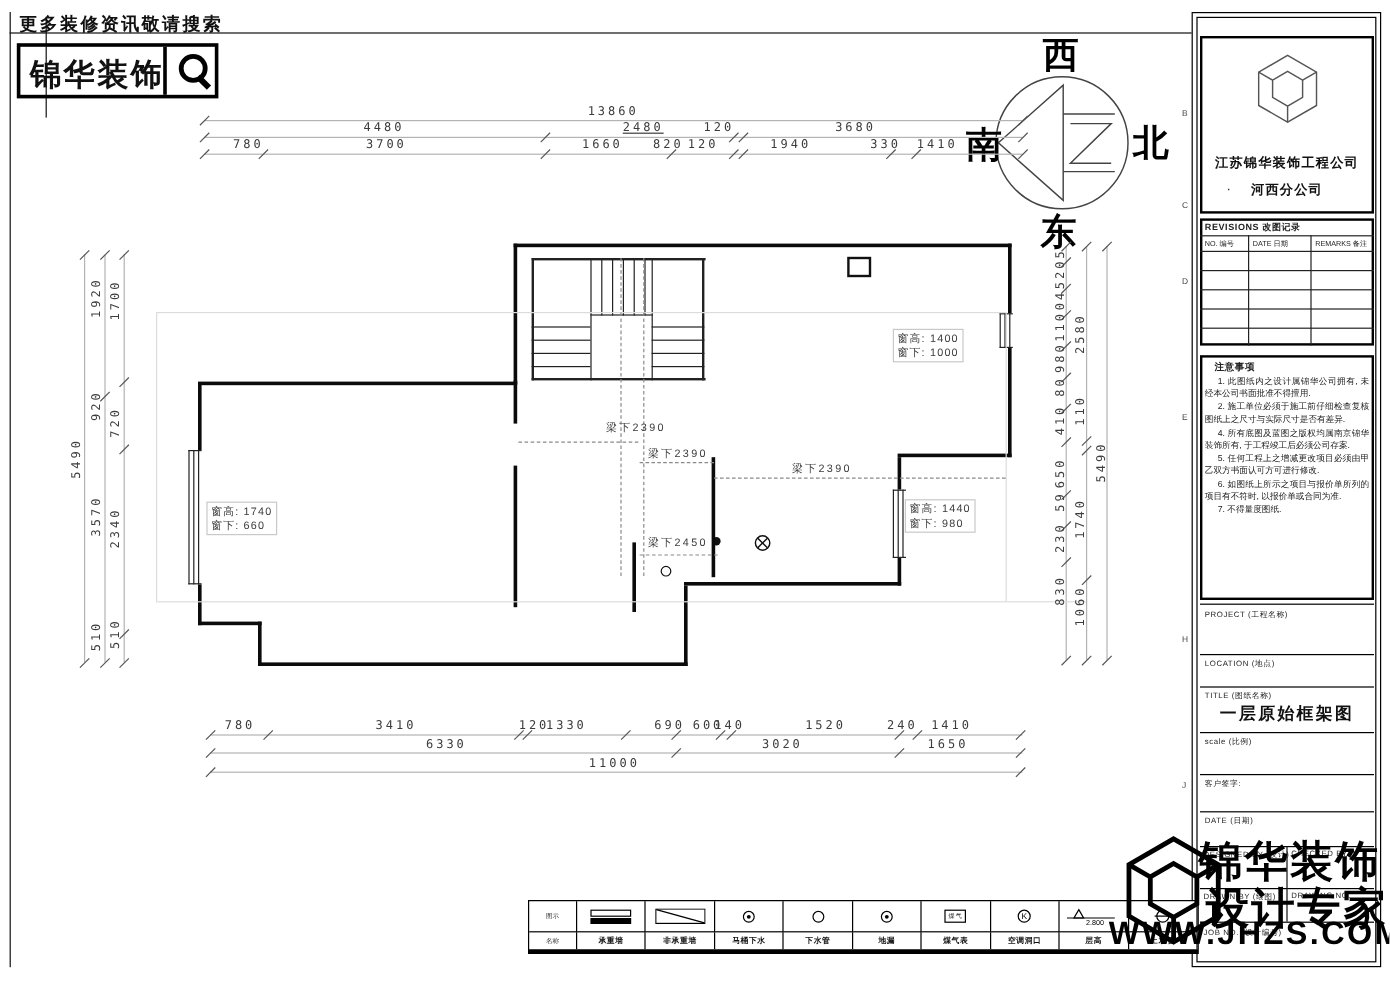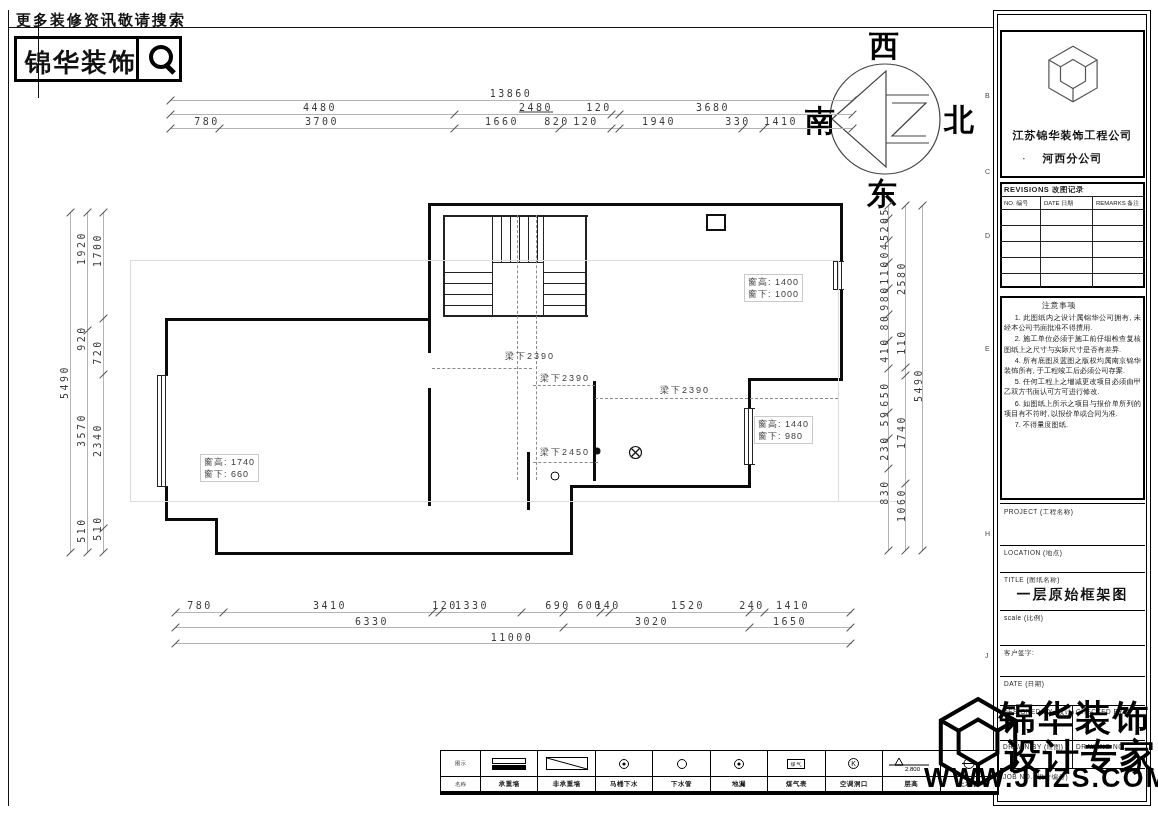--- a/index.html
+++ b/index.html
@@ -90,21 +90,21 @@
       </svg>
     </div>
 <div class="company" style="top:128px">江苏锦华装饰工程公司</div>
 <div class="plabel" style="left:1022px;top:152px;font-size:11px">·</div>
 <div class="company" style="top:151px">河西分公司</div>
 
 <div class="pbox" style="left:1000px;top:182px;width:145px;height:106px"></div>
 <div class="plabel" style="left:1004px;top:185px;font-size:7.5px;font-weight:600">REVISIONS 改图记录</div>
 
 <div class="pbox" style="left:1000px;top:296px;width:145px;height:204px"></div>
-<div class="plabel" style="left:1042px;top:300px;font-size:8px;font-weight:400">注意事项</div>
+<div class="plabel" style="left:1012px;top:300px;font-size:8px;font-weight:700">注意事项</div>
 <div id="notes" style="position:absolute;left:1004px;top:313px;width:137px">
       <p class="note">1. 此图纸内之设计属锦华公司拥有, 未经本公司书面批准不得擅用.</p>
       <p class="note">2. 施工单位必须于施工前仔细检查复核图纸上之尺寸与实际尺寸是否有差异.</p>
       <p class="note">4. 所有底图及蓝图之版权均属南京锦华装饰所有, 于工程竣工后必须公司存案.</p>
       <p class="note">5. 任何工程上之增减更改项目必须由甲乙双方书面认可方可进行修改.</p>
       <p class="note">6. 如图纸上所示之项目与报价单所列的项目有不符时, 以报价单或合同为准.</p>
       <p class="note">7. 不得量度图纸.</p>
     </div>
 
 <div class="psep" style="top:503px"></div>
@@ -435,21 +435,21 @@
     <div class="dim dimv" style="left: 901px; top: 505px;">1060</div>
     <div class="dim dimv" style="left: 918px; top: 385px;">5490</div>
     <div class="beam" style="left: 505px; top: 350px;">梁下2390</div>
     <div class="beam" style="left: 540px; top: 372px;">梁下2390</div>
     <div class="beam" style="left: 660px; top: 384px;">梁下2390</div>
     <div class="beam" style="left: 540px; top: 446px;">梁下2450</div>
     <div class="winbox" style="left: 744px; top: 274px;">
       <div>窗高: 1400</div>
       <div>窗下: 1000</div>
     </div>
-    <div class="winbox" style="left: 200px; top: 418px; margin-top: 36px;">
+    <div class="winbox" style="left: 172px; top: 418px;">
       <div>窗高: 1740</div>
       <div>窗下: 660</div>
     </div>
     <div class="winbox" style="left: 754px; top: 416px;">
       <div>窗高: 1440</div>
       <div>窗下: 980</div>
     </div>
     <div class="gridletter" style="left: 985px; top: 92px;">B</div>
     <div class="gridletter" style="left: 985px; top: 168px;">C</div>
     <div class="gridletter" style="left: 985px; top: 232px;">D</div>

